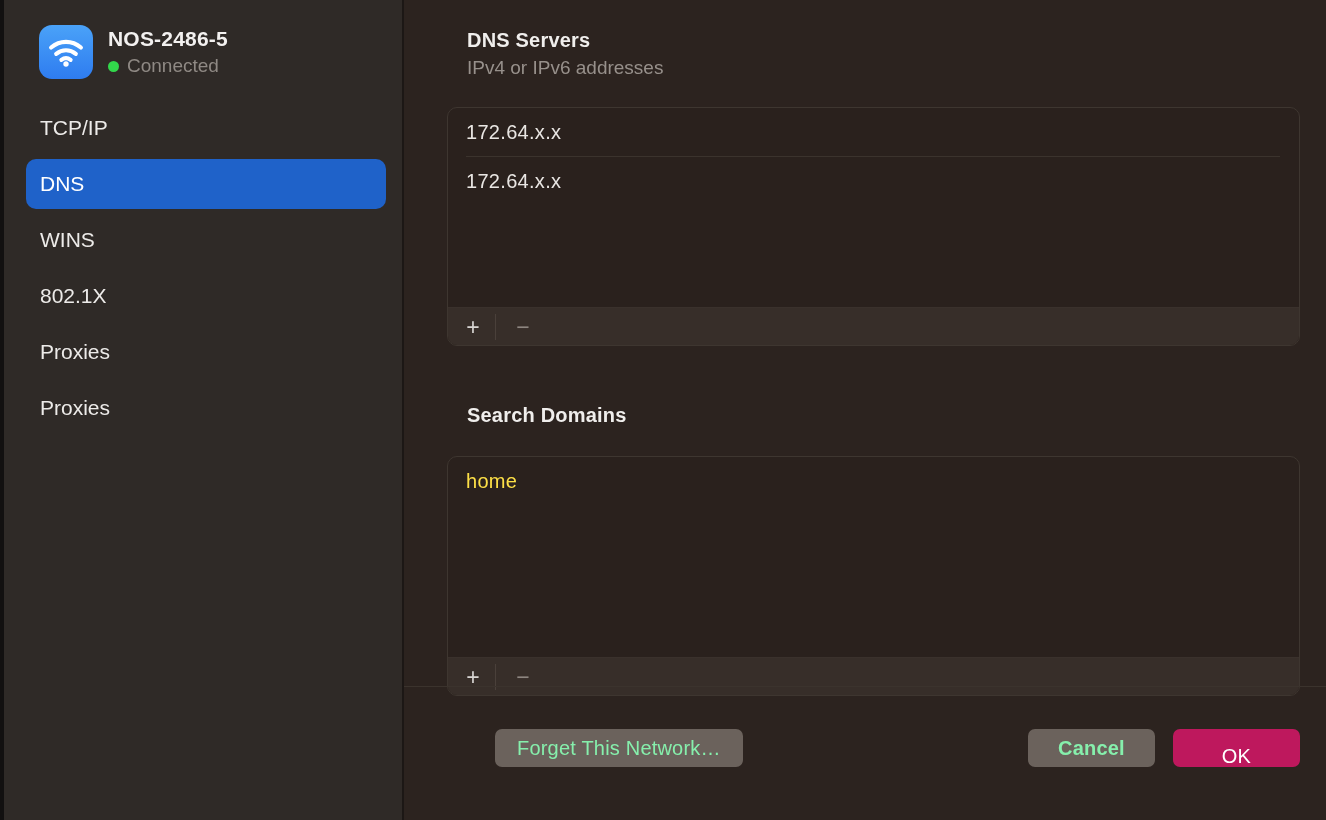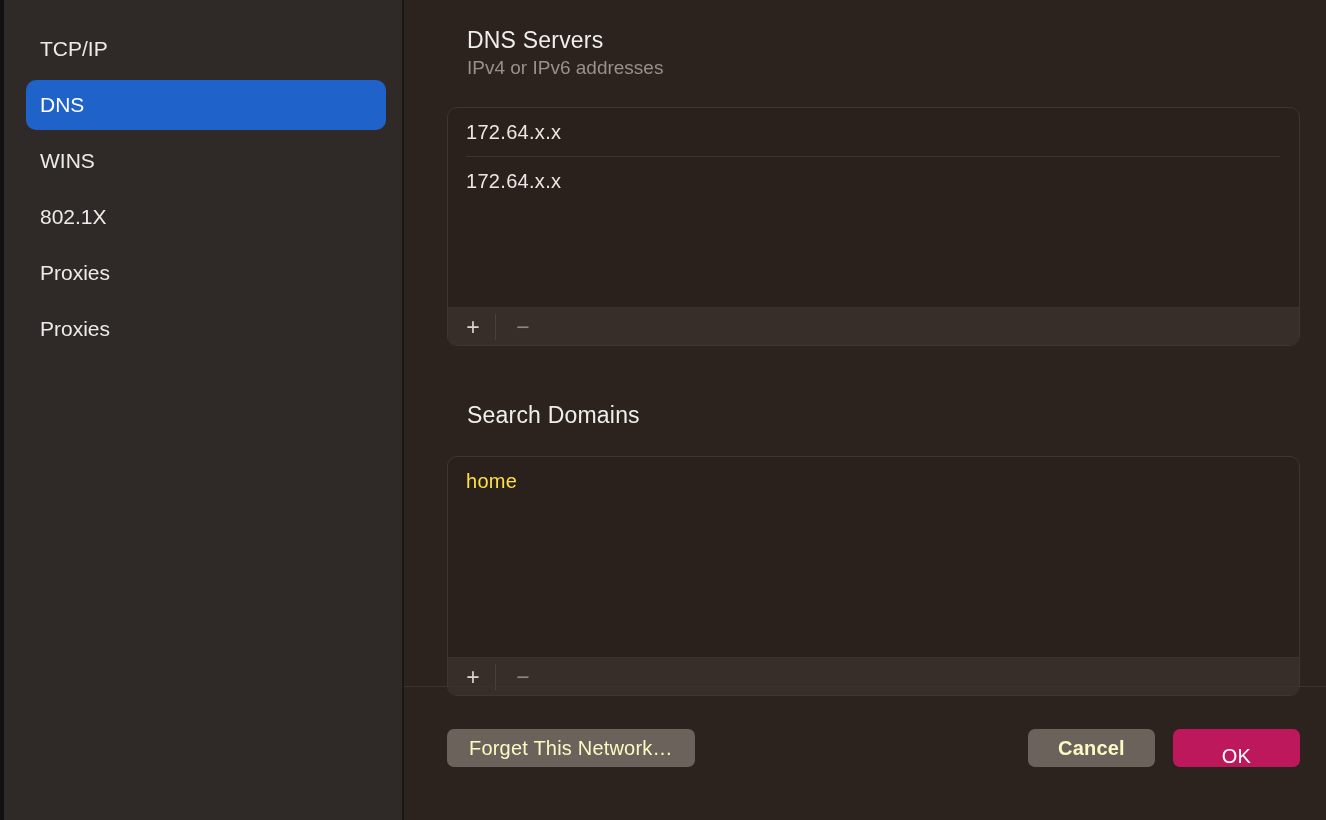--- a/index.html
+++ b/index.html
@@ -35,21 +35,21 @@
   .menu { margin-top: 24px; }
   .menu-item {
     height: 50px; margin: 0 16px 6px 22px; border-radius: 10px;
     display: flex; align-items: center; padding-left: 14px;
     font-size: 21px; color: #edebe9; cursor: default;
   }
   .menu-item.selected { background: #1f62c9; color: #ffffff; }
 
   
   .content { flex: 1 1 auto; padding: 27px 26px 0 43px; position: relative; }
-  .sec-title { font-size: 23px; font-weight: 400; color: #f0eeec; line-height: 26px; letter-spacing: 0.2px; padding-left: 20px; }
+  .sec-title { font-size: 20px; font-weight: 700; color: #f0eeec; line-height: 26px; letter-spacing: 0.2px; padding-left: 20px; }
   .sec-sub { font-size: 19px; color: #97908b; margin-top: 4px; padding-left: 20px; }
 
   .listbox {
     margin-top: 28px; width: 100%; border-radius: 10px;
     border: 1px solid #3e3630; background: #2a211d; overflow: hidden;
   }
   .listbox-body { height: 199px; }
   .listbox-body.search { height: 200px; }
   .row {
     height: 48px; display: flex; align-items: center;
@@ -72,34 +72,51 @@
   .vsep { width: 1px; height: 26px; background: #4a403a; margin-left: 7px; }
 
   .search-title { margin-top: 56px; }
 
   .footer-divider { position: absolute; left: 0; right: 0; top: 686px; height: 1px; background: #3b332d; }
 
   .footer { position: absolute; left: 43px; right: 26px; top: 729px; display: flex; align-items: center; }
   .btn {
     height: 38px; border: none; border-radius: 7px;
     font-family: "Liberation Sans", "DejaVu Sans", sans-serif;
-    font-size: 20px; letter-spacing: 0.2px; color: #fef9c3;
-    background: #6b625c; padding: 0 22px; cursor: default;
+    font-size: 20px; letter-spacing: 0.2px; color: #86efac;
+    background: #6b625c; padding: 0 22px; cursor: default; margin-left: 48px;
   }
   .btn.cancel { min-width: 127px; padding: 0; font-weight: bold; }
   .btn.ok { min-width: 127px; padding: 16px; background: #be185d; color: #ffffff; margin-left: 18px; }
   .spacer { flex: 1 1 auto; }
 </style>
 </head>
 <body>
 
 <div class="window">
   <div class="edge-strip"></div>
 
   <aside class="sidebar">
+    <div class="net-head">
+      <div class="wifi-badge">
+        <svg width="38" height="34" viewBox="0 0 24 20" fill="none">
+          <path d="M2.6 7.2 C8.1 2.4 15.9 2.4 21.4 7.2" stroke="#ffffff" stroke-width="2.6" fill="none" stroke-linecap="round"></path>
+          <path d="M5.8 11.2 C9.6 8.1 14.4 8.1 18.2 11.2" stroke="#ffffff" stroke-width="2.6" fill="none" stroke-linecap="round"></path>
+          <path d="M9.1 15.0 C10.9 13.6 13.1 13.6 14.9 15.0" stroke="#ffffff" stroke-width="2.6" fill="none" stroke-linecap="round"></path>
+          <circle cx="12" cy="17.6" r="1.7" fill="#ffffff"></circle>
+        </svg>
+      </div>
+      <div class="net-meta">
+        <div class="net-name">NOS-2486-5</div>
+        <div class="net-status">
+          <span class="status-dot"></span>
+          <span class="status-text">Connected</span>
+        </div>
+      </div>
+    </div>
 
     <nav class="menu">
       <div class="menu-item">TCP/IP</div>
       <div class="menu-item selected">DNS</div>
       <div class="menu-item">WINS</div>
       <div class="menu-item">802.1X</div>
       <div class="menu-item">Proxies</div>
       <div class="menu-item">Proxies</div>
     </nav>
   </aside>

